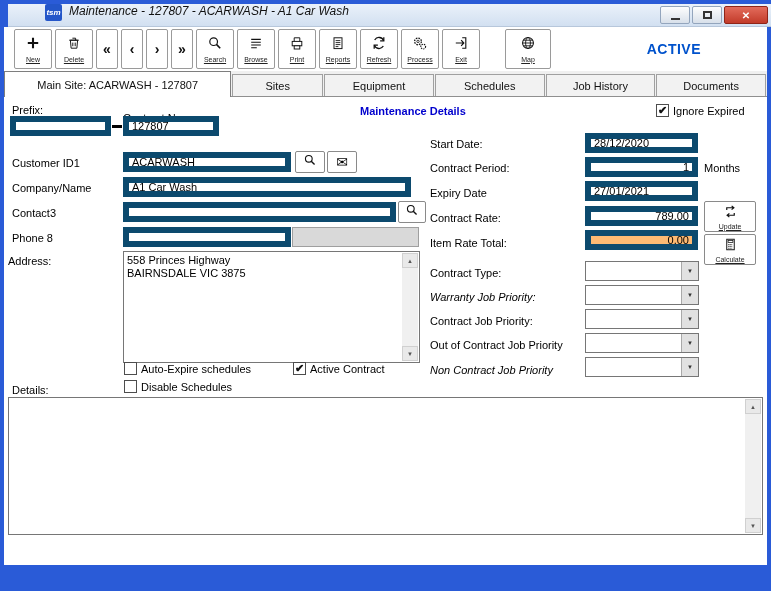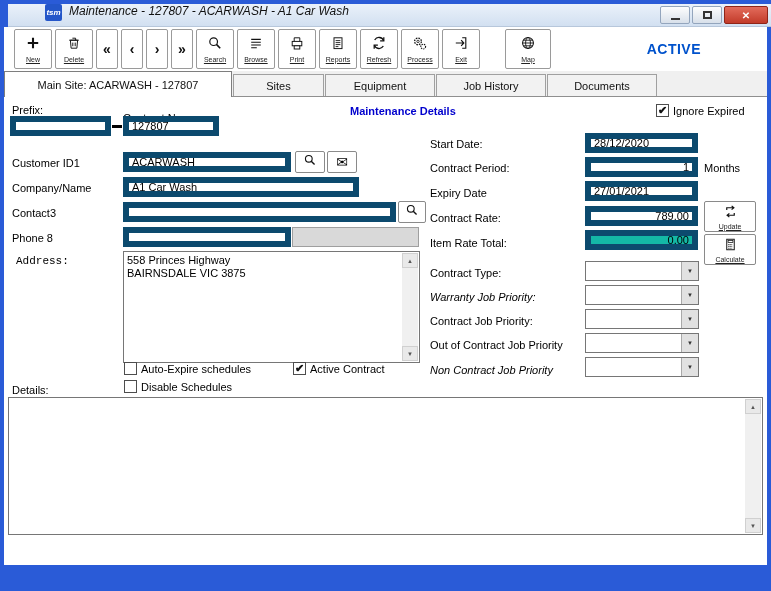--- a/index.html
+++ b/index.html
@@ -63,21 +63,21 @@
   .tab.active { background: #fff; margin-top: 0; position: relative; z-index: 2;
     margin-bottom: -1px; border-color: #7e7e7e; }
   
   .content { position: absolute; left: 4px; top: 97px; width: 763px; height: 468px; background: #fff; }
   .lbl { position: absolute; font-size: 11px; color: #000; white-space: nowrap; }
   .field {
     position: absolute; height: 20px; border: 6px solid #0c4a6e; background: #fff;
     font: 11px "Liberation Sans", sans-serif; padding: 0 3px; color: #000;
   }
   .field.num { text-align: right; }
-  .field.disabled { background: #14b8a6; }
+  .field.disabled { background: #fdba74; }
   .grayblock { position: absolute; background: #d9d9d9; border: 1px solid #9f9f9f; height: 20px; }
   .dash { position: absolute; background: #000; }
   .section-title { position: absolute; font-size: 11px; font-weight: bold; color: #0000cd; }
   .cb {
     position: absolute; width: 13px; height: 13px; border: 1px solid #4d4d4d; background: #fff;
     font-size: 11px; line-height: 11px; font-weight: bold; text-align: center; color: #111;
   }
   .sqbtn {
     position: absolute; border: 1px solid #8a8a8a; border-radius: 2px; background: #fff;
     display: flex; align-items: center; justify-content: center;
@@ -210,67 +210,70 @@
     <div class="tab active" style="width:228px">
         <span>Main Site: ACARWASH - 127807</span>
       </div>
     <div class="tab" style="width:91px">
         <span>Sites</span>
       </div>
     <div class="tab" style="width:110px">
         <span>Equipment</span>
       </div>
     <div class="tab" style="width:110px">
+        <span>Schedules</span>
+      </div>
+    <div class="tab" style="width:110px">
         <span>Job History</span>
       </div>
     <div class="tab" style="width:110px">
         <span>Documents</span>
       </div>
   </div>
 
   <div class="content">
 
     <div class="lbl" style="left:8px; top:7px;">Prefix:</div>
     <input class="field" style="left: 6px; top: 19px; width: 101px;">
     <div class="dash" style="left:108px; top:28px; width:10px; height:3px;"></div>
     <div class="lbl" style="left:119px; top:7px;margin-top:8px;">Contract No:</div>
     <input class="field" style="left: 119px; top: 19px; width: 96px;" value="127807">
-    <div class="section-title" style="left:325px; top:8px;padding-left:21px;">Maintenance Details</div>
+    <div class="section-title" style="left:335px; top:8px;padding-left:21px;">Maintenance Details</div>
     <div class="cb" style="left:652px; top:7px;"><span>✔</span></div>
     <div class="lbl" style="left:669px; top:8px;">Ignore Expired</div>
 
     <div class="lbl" style="left:8px; top:60px;">Customer ID1</div>
     <input class="field" style="left: 119px; top: 55px; width: 168px;" value="ACARWASH">
     <div class="sqbtn" style="left:291px; top:54px; width:30px; height:22px;">
       <span><svg viewBox="0 0 20 20" width="14" height="14">
             <circle cx="8.3" cy="8.3" r="4.8" fill="none" stroke="#111" stroke-width="1.6"></circle>
             <path d="M11.8 11.8 16.5 16.5" stroke="#111" stroke-width="2"></path>
           </svg></span>
     </div>
     <div class="sqbtn" style="left:323px; top:54px; width:30px; height:22px; font-size:14px;">
       <span>✉</span>
     </div>
 
     <div class="lbl" style="left:8px; top:85px;">Company/Name</div>
-    <input class="field" style="left: 119px; top: 80px; width: 236px;" value="A1 Car Wash">
+    <input class="field" style="left: 119px; top: 80px; width: 288px;" value="A1 Car Wash">
 
     <div class="lbl" style="left:8px; top:110px;">Contact3</div>
     <input class="field" style="left: 119px; top: 105px; width: 273px;">
     <div class="sqbtn" style="left:394px; top:104px; width:28px; height:22px;">
       <span><svg viewBox="0 0 20 20" width="14" height="14">
             <circle cx="8.3" cy="8.3" r="4.8" fill="none" stroke="#111" stroke-width="1.6"></circle>
             <path d="M11.8 11.8 16.5 16.5" stroke="#111" stroke-width="2"></path>
           </svg></span>
     </div>
 
     <div class="lbl" style="left:8px; top:135px;">Phone 8</div>
     <input class="field" style="left: 119px; top: 130px; width: 168px;">
     <div class="grayblock" style="left:288px; top:130px; width:127px;"></div>
 
-    <div class="lbl" style="left:12px; top:158px;font-family:Liberation Mono, monospace;">Address:</div>
+    <div class="lbl" style="left:4px; top:158px;">Address:</div>
     <div class="textbox" style="left:119px; top:154px; width:297px; height:112px;">
       <div class="txt">558 Princes Highway
 BAIRNSDALE VIC 3875</div>
       <div class="sb">
         <div class="sba">
             <span>▲</span>
           </div>
         <div class="sba">
             <span>▼</span>
           </div>

